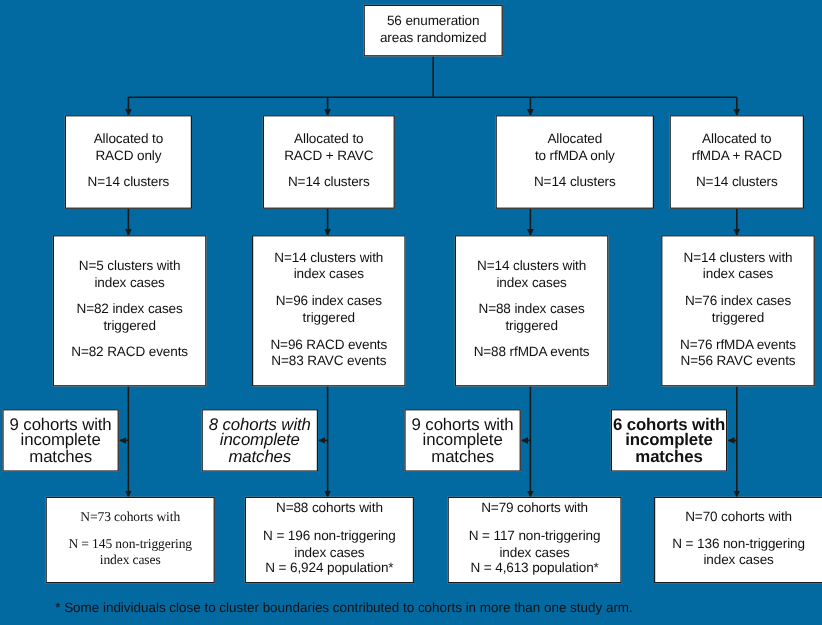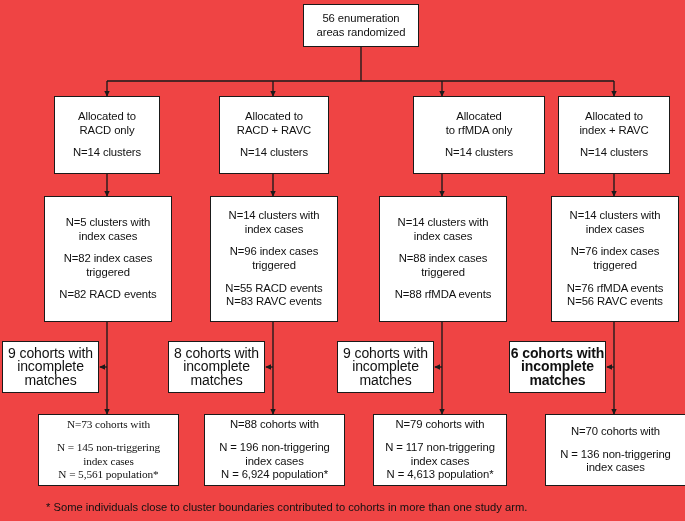--- a/index.html
+++ b/index.html
@@ -9,21 +9,21 @@
   }
   body {
     font-family: "Liberation Sans", sans-serif;
     color: #111111;
   }
   #canvas {
     position: relative;
     width: 685px;
     height: 521px;
     overflow: hidden;
-    background: #ef4444;
+    background: #0369a1;
   }
   .box {
     position: absolute;
     box-sizing: border-box;
     border: 1.4px solid #1a1a1a;
     background: #ffffff;
     display: flex;
     flex-direction: column;
     align-items: center;
     justify-content: center;
@@ -124,21 +124,21 @@
 
   <div class="box" style="left:389px; top:96px; width:132px; height:78px;margin-left:24px;">
     <span class="ln">Allocated</span>
     <span class="ln">to rfMDA only</span>
     <span class="gap"></span>
     <span class="ln">N=14 clusters</span>
   </div>
 
   <div class="box" style="left:558px; top:96px; width:112px; height:78px;">
     <span class="ln">Allocated to</span>
-    <span class="ln">index + RAVC</span>
+    <span class="ln">rfMDA + RACD</span>
     <span class="gap"></span>
     <span class="ln">N=14 clusters</span>
   </div>
 
   <div class="box" style="left:44px; top:196px; width:128px; height:126px;">
     <span class="ln">N=5 clusters with</span>
     <span class="ln">index cases</span>
     <span class="gap"></span>
     <span class="ln">N=82 index cases</span>
     <span class="ln">triggered</span>
@@ -146,21 +146,21 @@
     <span class="ln">N=82 RACD events</span>
   </div>
 
   <div class="box" style="left:210px; top:196px; width:128px; height:126px;">
     <span class="ln">N=14 clusters with</span>
     <span class="ln">index cases</span>
     <span class="gap"></span>
     <span class="ln">N=96 index cases</span>
     <span class="ln">triggered</span>
     <span class="gap"></span>
-    <span class="ln">N=55 RACD events</span>
+    <span class="ln">N=96 RACD events</span>
     <span class="ln">N=83 RAVC events</span>
   </div>
 
   <div class="box" style="left:379px; top:196px; width:128px; height:126px;">
     <span class="ln">N=14 clusters with</span>
     <span class="ln">index cases</span>
     <span class="gap"></span>
     <span class="ln">N=88 index cases</span>
     <span class="ln">triggered</span>
     <span class="gap"></span>
@@ -177,21 +177,21 @@
     <span class="ln">N=76 rfMDA events</span>
     <span class="ln">N=56 RAVC events</span>
   </div>
 
   <div class="box small" style="left:2px; top:341px; width:97px; height:52px;">
     <span class="ln">9 cohorts with</span>
     <span class="ln">incomplete</span>
     <span class="ln">matches</span>
   </div>
 
-  <div class="box small" style="left:168px; top:341px; width:97px; height:52px;">
+  <div class="box small" style="left:168px; top:341px; width:97px; height:52px;font-style:italic;">
     <span class="ln">8 cohorts with</span>
     <span class="ln">incomplete</span>
     <span class="ln">matches</span>
   </div>
 
   <div class="box small" style="left:337px; top:341px; width:97px; height:52px;">
     <span class="ln">9 cohorts with</span>
     <span class="ln">incomplete</span>
     <span class="ln">matches</span>
   </div>
@@ -200,32 +200,31 @@
     <span class="ln">6 cohorts with</span>
     <span class="ln">incomplete</span>
     <span class="ln">matches</span>
   </div>
 
   <div class="box" style="left:38px; top:414px; width:141px; height:72px;font-family:Liberation Serif, serif;">
     <span class="ln">N=73 cohorts with</span>
     <span class="gap"></span>
     <span class="ln">N = 145 non-triggering</span>
     <span class="ln">index cases</span>
-    <span class="ln">N = 5,561 population*</span>
   </div>
 
   <div class="box" style="left:204px; top:414px; width:141px; height:72px;">
     <span class="ln">N=88 cohorts with</span>
     <span class="gap"></span>
     <span class="ln">N = 196 non-triggering</span>
     <span class="ln">index cases</span>
     <span class="ln">N = 6,924 population*</span>
   </div>
 
-  <div class="box" style="left:373px; top:414px; width:134px; height:72px;">
+  <div class="box" style="left:373px; top:414px; width:145px; height:72px;">
     <span class="ln">N=79 cohorts with</span>
     <span class="gap"></span>
     <span class="ln">N = 117 non-triggering</span>
     <span class="ln">index cases</span>
     <span class="ln">N = 4,613 population*</span>
   </div>
 
   <div class="box" style="left:545px; top:414px; width:141px; height:72px;">
     <span class="ln">N=70 cohorts with</span>
     <span class="gap"></span>

